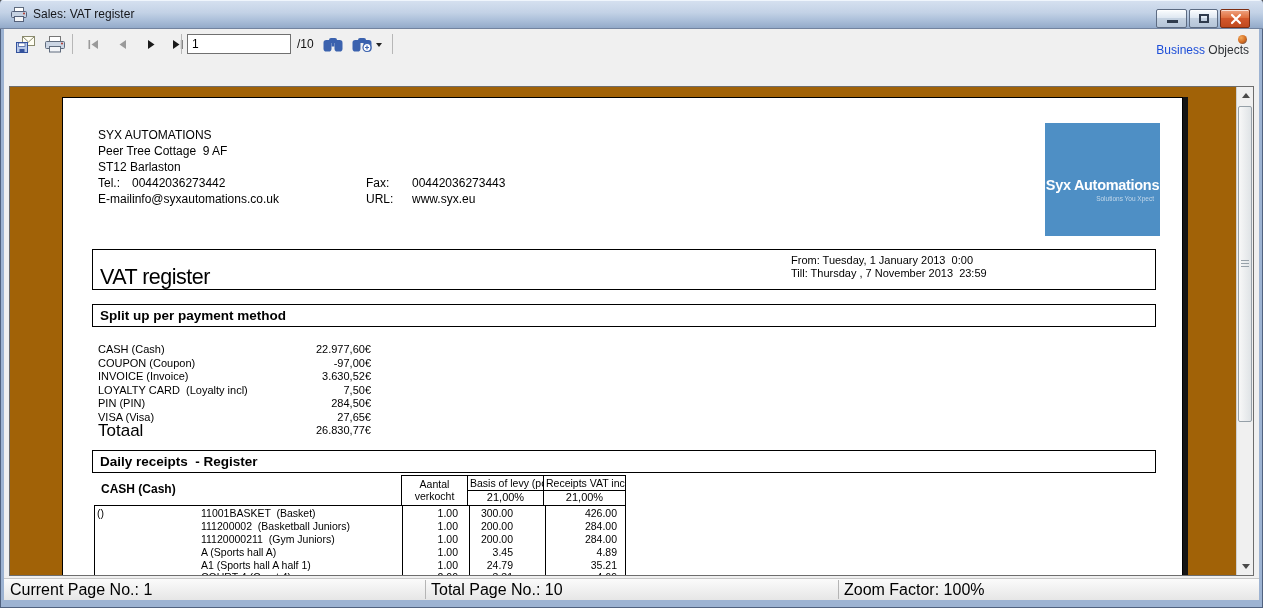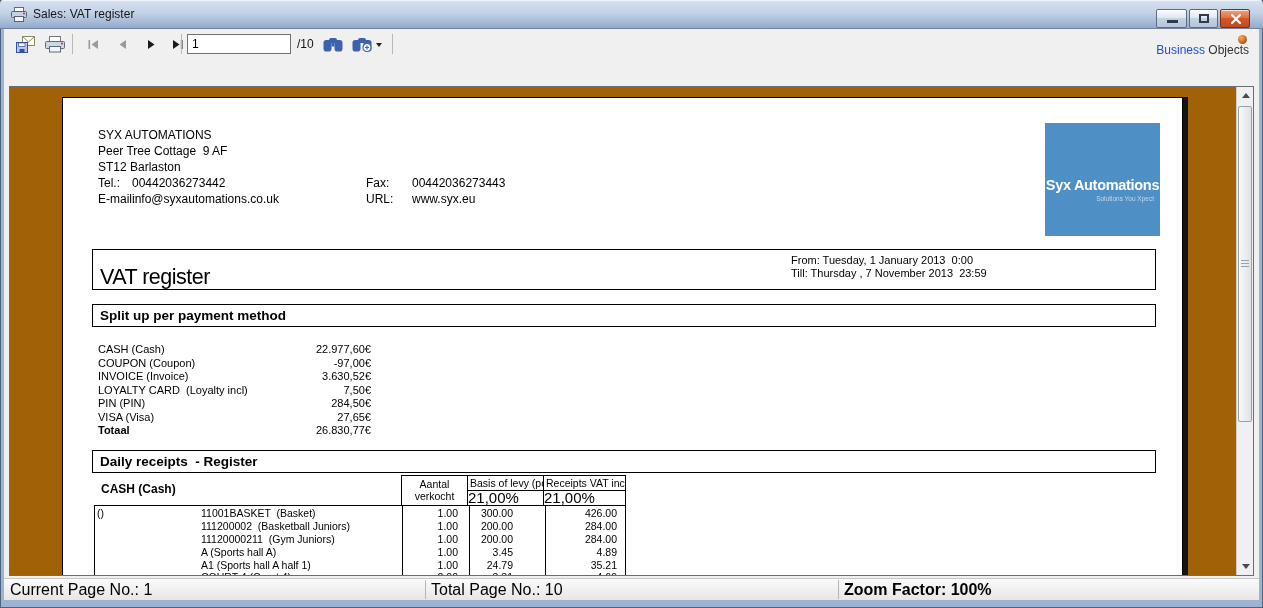--- a/index.html
+++ b/index.html
@@ -88,31 +88,31 @@
   
   .vat-box { position:absolute; left:29px; top:151px; width:1064px; height:41px; border:1px solid #000; }
   .vat-title { position:absolute; left:7px; top:7px; font-size:21.5px; letter-spacing:-0.5px;margin-top:8px; }
   .vat-dates { position:absolute; left:698px; top:4px; font-size:11px; line-height:13px; }
   .sec-box { position:absolute; left:29px; width:1064px; height:23px; border:1px solid #000; }
   .sec-box .sec-title { position:absolute; left:7px; top:0; line-height:22px; font-size:13.5px; font-weight:bold; }
   
   .payments { position:absolute; left:35px; top:245px; width:273px; font-size:11px; }
   .pay-row { position:relative; height:13.5px; line-height:13.5px; }
   .pay-row .amt { position:absolute; right:0; }
-  .pay-row.total .lbl { font-weight:bold; font-size:11px; }
+  .pay-row.total .lbl { font-weight:normal; font-size:17px; }
   
   .grp-label { position:absolute; left:38px; top:384px; font-size:12px; font-weight:bold; }
   .hd-qty { position:absolute; left:338px; top:377px; width:67px; height:31px; border:1px solid #000;
             display:flex; align-items:center; justify-content:center; text-align:center;
             font-size:10.5px; line-height:11.5px; }
   .hd-box { position:absolute; top:377px; height:31px; border:1px solid #000; }
   .hd-basis { left:404px; width:77px; }
   .hd-recv { left:480px; width:83px; }
   .hd-top { height:15px; border-bottom:1px solid #000; font-size:10.5px; line-height:14px; padding-left:2px; white-space:nowrap; overflow:hidden; }
-  .hd-sub { height:14px; font-size:15px; line-height:13px; text-align:left; }
+  .hd-sub { height:14px; font-size:11px; line-height:13px; text-align:center; }
   .tbody { position:absolute; left:31px; top:407px; width:532px; height:92px; border:1px solid #000; padding-top:1px; }
   .vline { position:absolute; top:0; bottom:0; width:1px; background:#000; }
   .trow { position:relative; height:12.9px; font-size:10.5px; line-height:12.9px; }
   .trow .pfx { position:absolute; left:2px; }
   .trow .dsc { position:absolute; left:106px; }
   .trow .qty { position:absolute; left:307px; width:67px; text-align:right; padding-right:11px; }
   .trow .bas { position:absolute; left:352px; width:76px; text-align:right; padding-right:10px; }
   .trow .rcv { position:absolute; left:450px; width:82px; text-align:right; padding-right:10px; }
   
   .vscroll { position:absolute; right:0; top:0; bottom:0; width:17px; background:#f0f0f0; border-left:1px solid #cfcfcf; }
@@ -361,17 +361,17 @@
             <span class="arr-down"></span>
           </div>
       </div>
     </div>
 
     <div class="statusbar">
       <span class="st-txt" style="left:6px;">Current Page No.: 1</span>
       <span class="st-sep" style="left:421px;"></span>
       <span class="st-txt" style="left:427px;">Total Page No.: 10</span>
       <span class="st-sep" style="left:834px;"></span>
-      <span class="st-txt" style="left:840px;font-weight:bold;">Zoom Factor: 100%</span>
+      <span class="st-txt" style="left:840px;">Zoom Factor: 100%</span>
     </div>
 
   </div>
 </div>
 
 </body></html>

